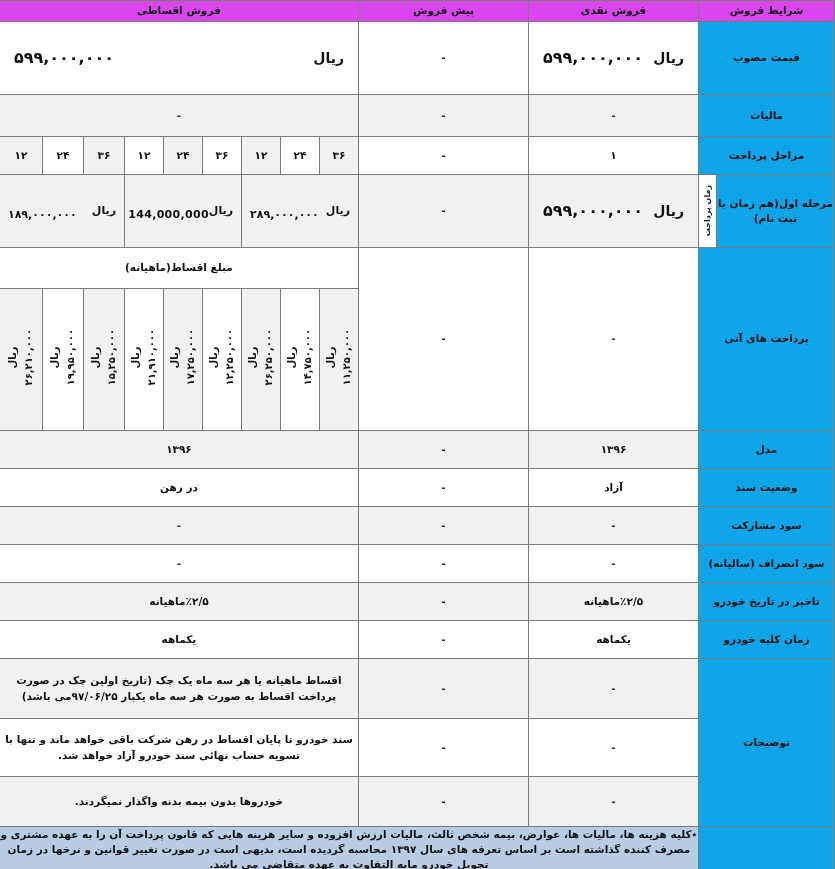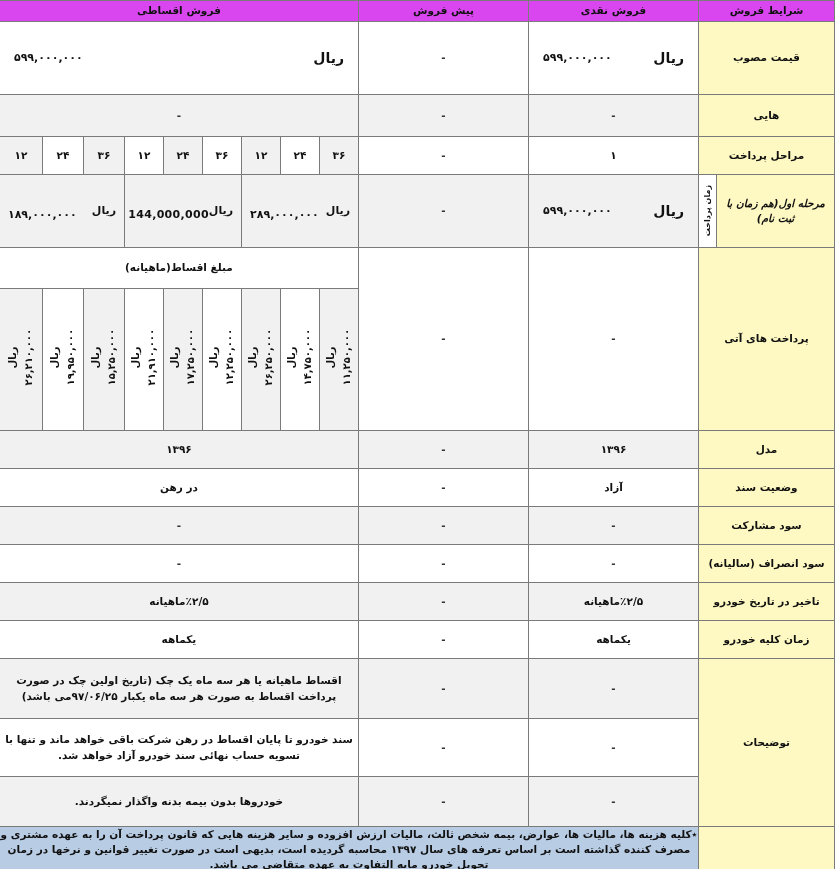--- a/index.html
+++ b/index.html
@@ -28,42 +28,42 @@
   
   .hdr{
     background:#d946ef;
     height:20px;
     font-size:11px;
     font-weight:bold;
     border-color:#4a4a4a;
   }
   
   .rowlabel{
-    background:#fef9c3;
+    background:#0ea5e9;
     font-size:11px;
     font-weight:bold;
     border-color:#4a4a4a;
     width:118px;
   }
   
   .sh{background:#f1f1f1;}
   .wh{background:#ffffff;}
   .dash{color:#333;font-weight:bold;font-size:11px;}
   
   .money{
     display:flex;
     flex-direction:row;
     align-items:center;
     justify-content:space-between;
     padding:0 14px;
     height:100%;
     box-sizing:border-box;
   }
   .money .cur{font-size:14px;font-weight:bold;}
-  .money .amt{font-size:11px;font-weight:bold;letter-spacing:.3px;}
+  .money .amt{font-size:16px;font-weight:bold;letter-spacing:.3px;}
   .money.sm .cur{font-size:11px;}
   .money.sm .amt{font-size:11px;margin-top:8px;}
   .money.sm{padding:0 8px;}
   
   .vlabelcell{
     width:18px;
     background:#ffffff;
     border-color:#4a4a4a;
     padding:0;
   }
@@ -105,21 +105,21 @@
   .footnote{
     background:#b8cce4;
     border:1px solid #4a4a4a;
     font-size:10px;
     font-weight:bold;
     line-height:2.0;
     padding:9px 14px;
     text-align:justify;
     text-align-last:center;
   }
-  .tall-label{font-size:11px;font-style:italic;}
+  .tall-label{font-size:11px;}
   .fut-label-cell{height:182px;}
 </style>
 </head>
 <body>
 
 <div class="sheet">
 <table class="grid">
   <colgroup>
     <col style="width:118px">
         <col style="width:18px">
@@ -155,21 +155,21 @@
     <td class="wh dash">-</td>
     <td class="wh" colspan="9">
       <div class="money">
         <span class="cur">ریال</span>
         <span class="amt">۵۹۹,۰۰۰,۰۰۰</span>
       </div>
     </td>
   </tr>
 
   <tr style="height:42px">
-    <td class="rowlabel" colspan="2">هایی</td>
+    <td class="rowlabel" colspan="2">مالیات</td>
     <td class="sh dash">-</td>
     <td class="sh dash">-</td>
     <td class="sh dash" colspan="9">-</td>
   </tr>
 
   <tr class="termcell">
     <td class="rowlabel" colspan="2">مراحل پرداخت</td>
     <td class="wh">۱</td>
     <td class="wh dash">-</td>
     <td class="sh">۳۶</td>

